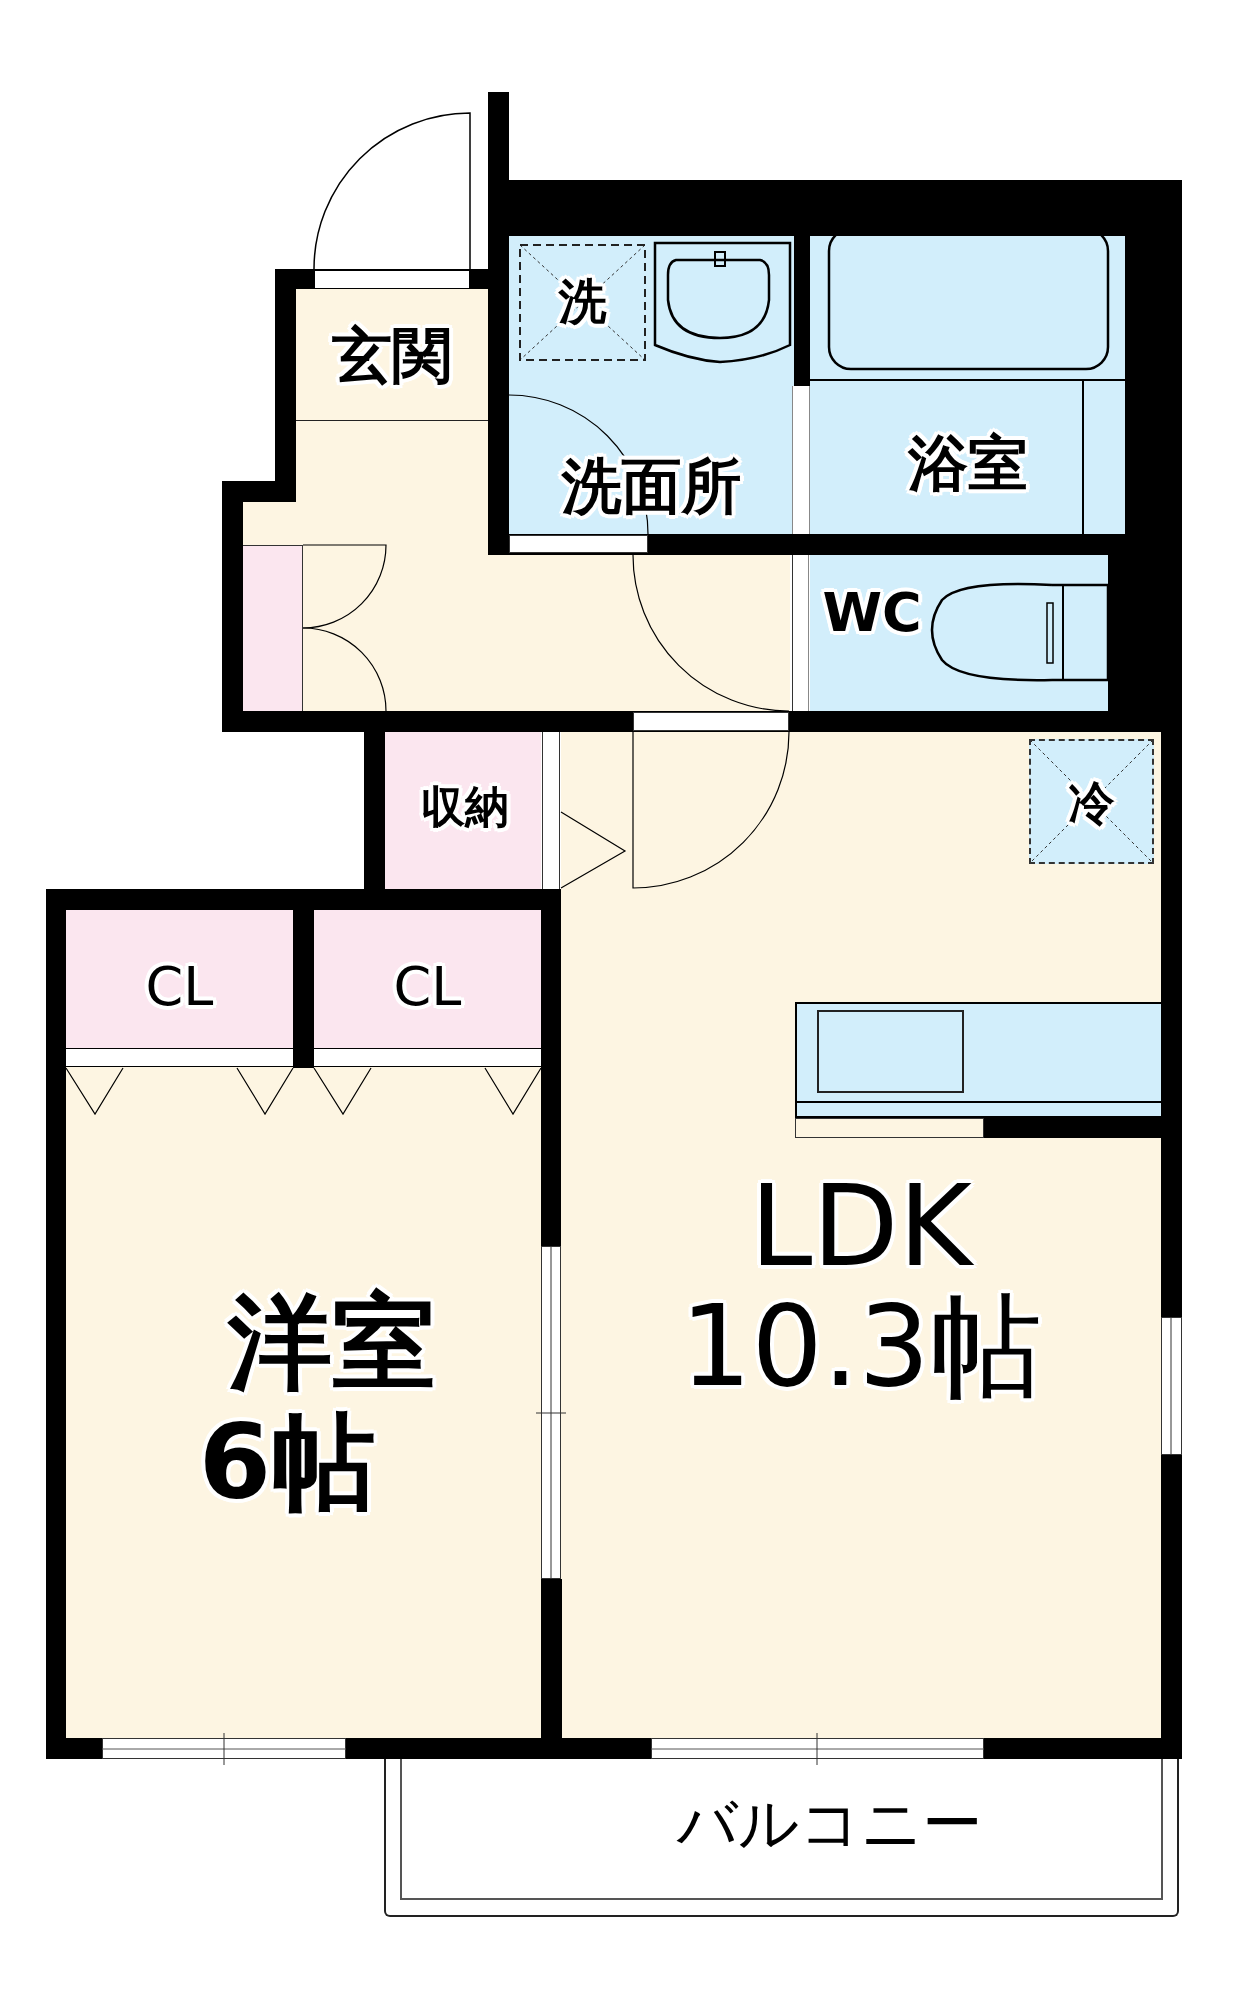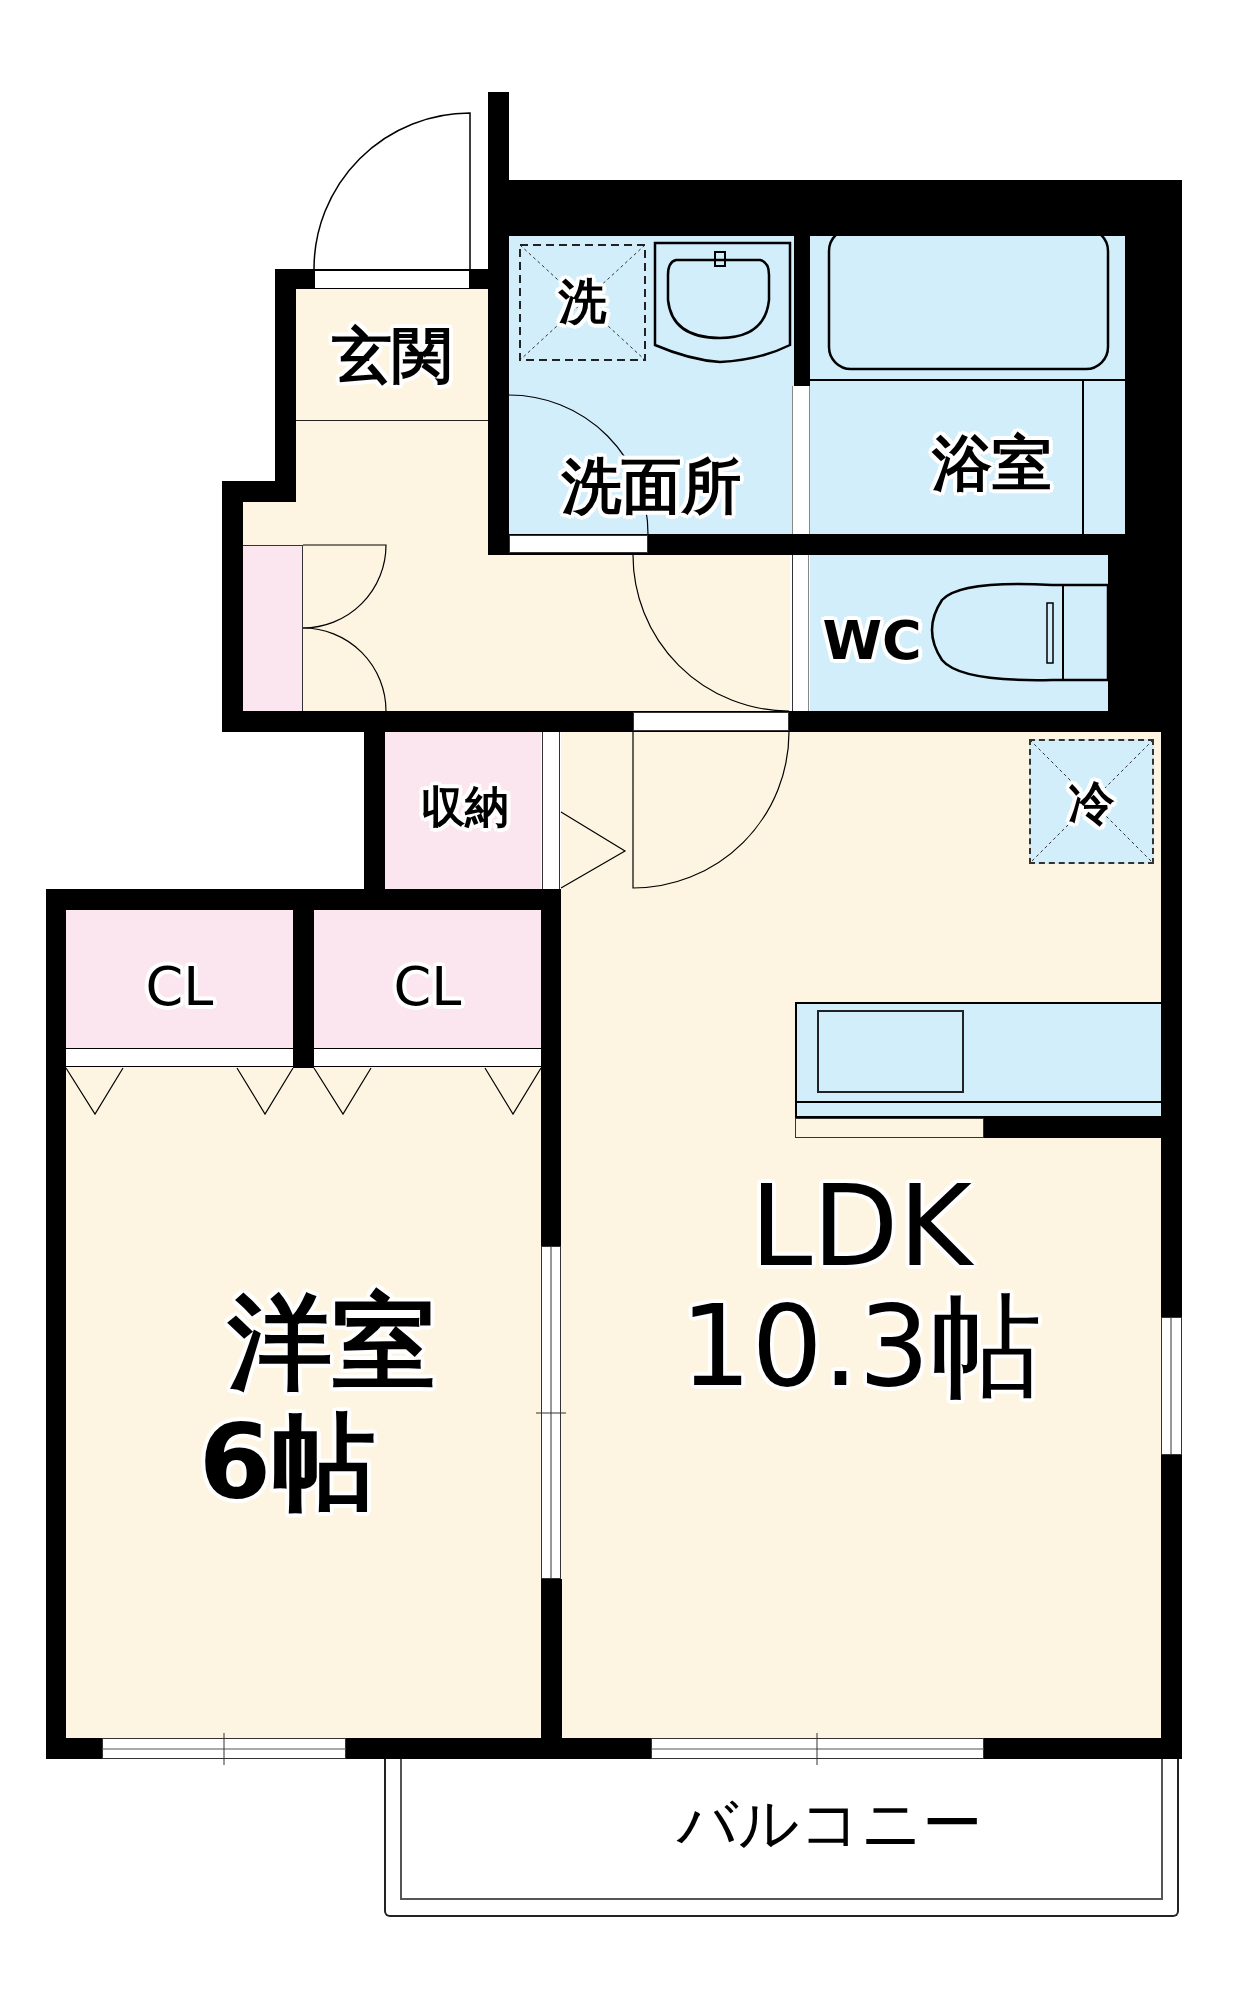--- a/index.html
+++ b/index.html
@@ -149,22 +149,22 @@
   <line x1="102" y1="1749" x2="346" y2="1749" stroke="#555" stroke-width="1"></line>
   <line x1="224" y1="1733" x2="224" y2="1765" stroke="#333" stroke-width="1"></line>
   <line x1="651" y1="1749" x2="984" y2="1749" stroke="#555" stroke-width="1"></line>
   <line x1="817" y1="1733" x2="817" y2="1765" stroke="#333" stroke-width="1"></line>
   <line x1="1171" y1="1317" x2="1171" y2="1455" stroke="#333" stroke-width="1"></line>
 </svg>
 
 <div class="label" style="left:296px;top:325px;width:192px;font-size:60px;">玄関</div>
 <div class="label" style="left:520px;top:277px;width:125px;font-size:48px;">洗</div>
 <div class="label" style="left:509px;top:420px;width:285px;font-size:60px;margin-top:36px;">洗面所</div>
-<div class="label" style="left:872px;top:433px;width:240px;font-size:60px;">浴室</div>
-<div class="label" style="left:812px;top:614px;width:120px;font-size:54px;">WC</div>
+<div class="label" style="left:848px;top:433px;width:240px;font-size:60px;">浴室</div>
+<div class="label" style="left:812px;top:586px;width:120px;font-size:54px;">WC</div>
 <div class="label" style="left:385px;top:785px;width:144px;font-size:44px;padding-left:8px;">収納</div>
 <div class="label" style="left:1029px;top:780px;width:125px;font-size:46px;">冷</div>
 <div class="label" style="left:66px;top:960px;width:227px;font-size:54px;font-weight:normal;">CL</div>
 <div class="label" style="left:314px;top:960px;width:227px;font-size:54px;font-weight:normal;">CL</div>
 <div class="label" style="left:66px;top:1290px;width:532px;font-size:104px;">洋室</div>
 <div class="label" style="left:66px;top:1410px;width:442px;font-size:104px;">6帖</div>
 <div class="label" style="left:561px;top:1170px;width:600px;font-size:112px;font-weight:normal;">LDK</div>
 <div class="label" style="left:561px;top:1290px;width:600px;font-size:112px;font-weight:normal;">10.3帖</div>
 <div class="label plain" style="left:400px;top:1793px;width:763px;font-size:60px;">バルコニー</div>
 

